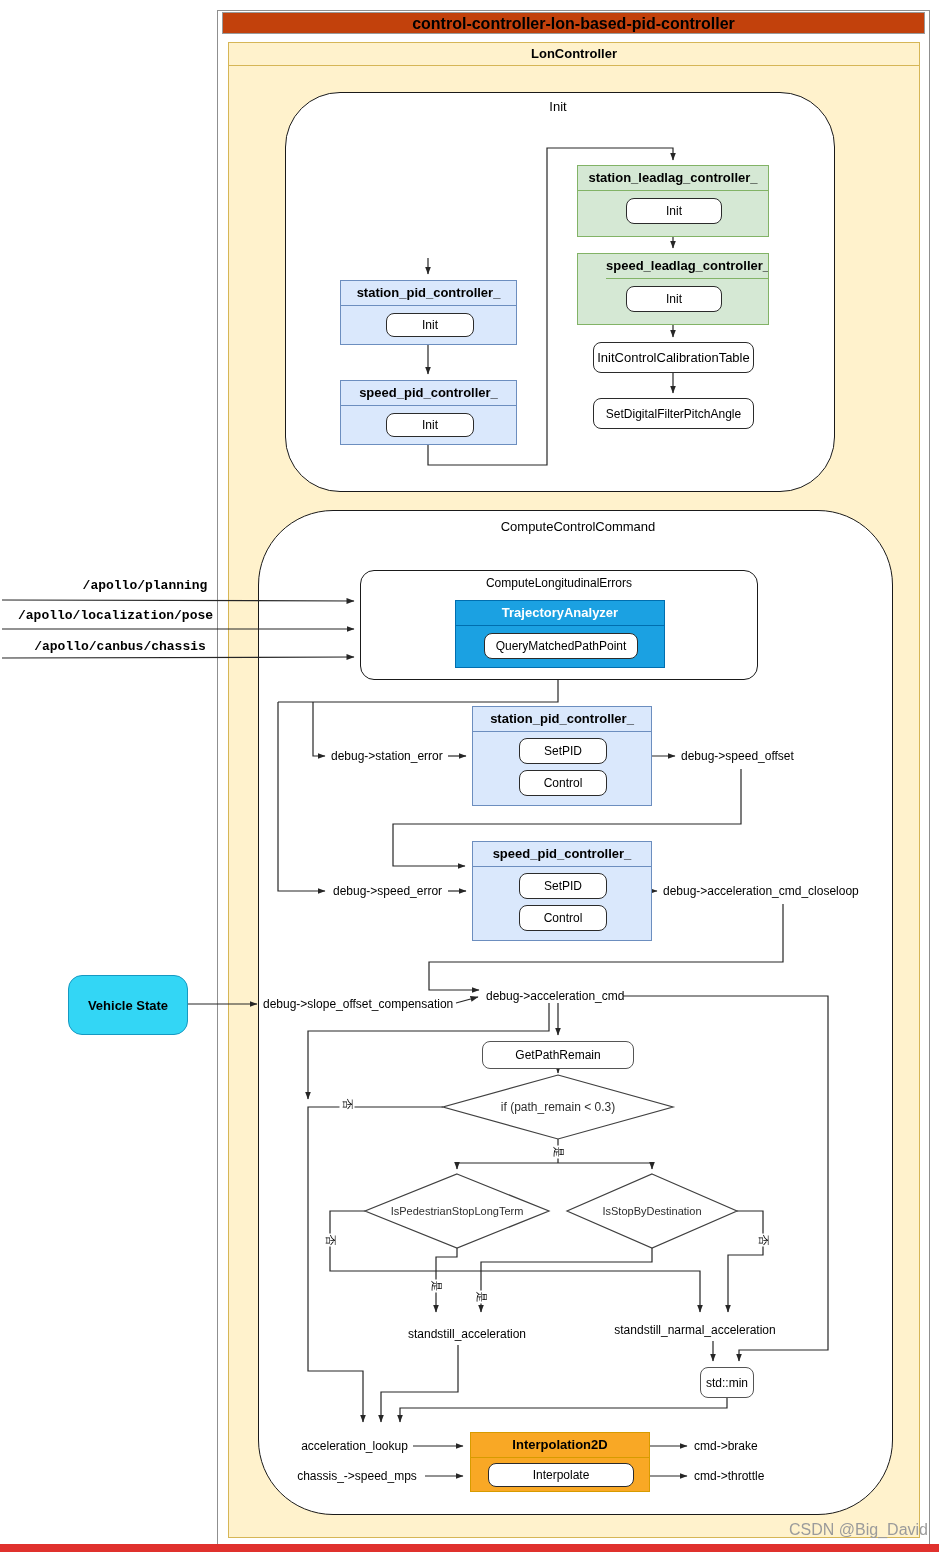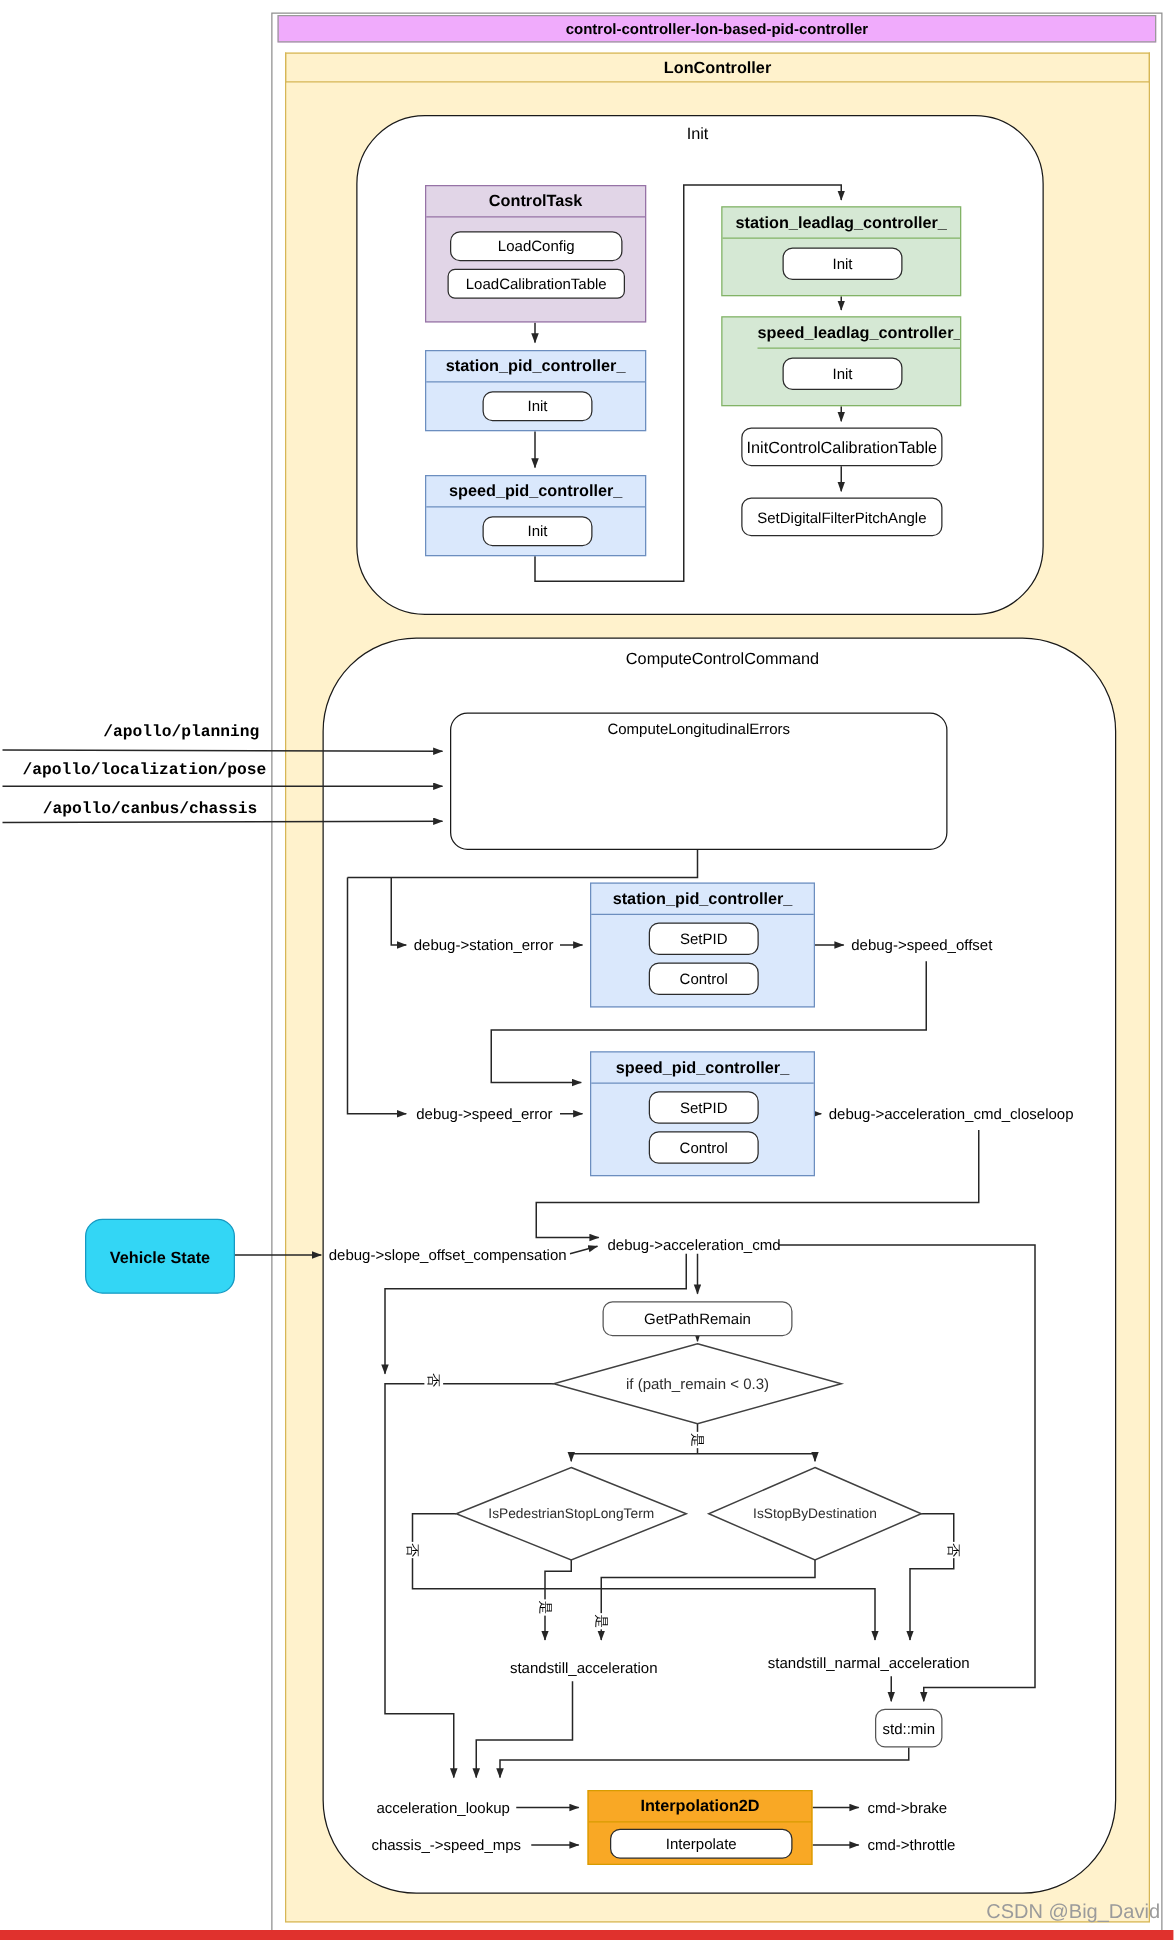--- a/index.html
+++ b/index.html
@@ -20,22 +20,22 @@
   svg{position:absolute;left:0;top:0;}
   .edge{fill:none;stroke:#262626;stroke-width:1.2;}
   .diamond{fill:#ffffff;stroke:#404040;stroke-width:1.2;}
 </style>
 </head>
 <body>
 
 <div id="stage">
 
   <div class="abs" style="left:217px;top:10px;width:713px;height:1536px;border:1px solid #8f8f8f;background:#fff;"></div>
-  <div class="abs" style="left:222px;top:12px;width:703px;height:22px;background:#f0abfc;border:1px solid #9a9a9a;
-              font-weight:bold;font-size:12px;text-align:center;line-height:21px;"><span>control-controller-lon-based-pid-controller</span></div>
+  <div class="abs" style="left:222px;top:12px;width:703px;height:22px;background:#c2410c;border:1px solid #9a9a9a;
+              font-weight:bold;font-size:16px;text-align:center;line-height:21px;"><span>control-controller-lon-based-pid-controller</span></div>
 
   <div class="abs" style="left:228px;top:42px;width:692px;height:1496px;background:#FFF2CC;border:1px solid #D6B656;"></div>
   <div class="abs" style="left:228px;top:42px;width:692px;height:24px;border:1px solid #D6B656;border-top:none;
               font-weight:bold;font-size:13px;text-align:center;line-height:24px;"><span>LonController</span></div>
 
   <div class="container" style="left:285px;top:92px;width:550px;height:400px;border-radius:55px;"></div>
   <div class="ctitle" style="left:448px;top:99px;width:220px;">Init</div>
 
   <div class="container" style="left:258px;top:510px;width:635px;height:1005px;border-radius:75px;"></div>
   <div class="ctitle" style="left:468px;top:519px;width:220px;">ComputeControlCommand</div>
@@ -90,25 +90,20 @@
     <path class="edge" d="M413,1446 L463,1446" marker-end="url(#ah)"></path>
     <path class="edge" d="M425,1476 L463,1476" marker-end="url(#ah)"></path>
     <path class="edge" d="M650,1446 L687,1446" marker-end="url(#ah)"></path>
     <path class="edge" d="M650,1476 L687,1476" marker-end="url(#ah)"></path>
 
     <polygon class="diamond" points="558,1075 673,1107 558,1139 443,1107"></polygon>
     <polygon class="diamond" points="457,1174 549,1211 457,1248 365,1211"></polygon>
     <polygon class="diamond" points="652,1174 737,1211 652,1248 567,1211"></polygon>
   </svg>
 
-  <div class="node" style="left:340px;top:148px;width:177px;height:110px;background:#E1D5E7;border:1px solid #9673A6;">
-    <div class="nhd" style="border-color:#9673A6;">ControlTask</div>
-    <div class="btn" style="left:19px;top:36px;width:138px;height:24px;">LoadConfig</div>
-    <div class="btn" style="left:17px;top:66px;width:142px;height:24px;border-radius:6px;">LoadCalibrationTable</div>
-  </div>
 
   <div class="node" style="left:340px;top:280px;width:177px;height:65px;background:#DAE8FC;border:1px solid #6C8EBF;">
     <div class="nhd" style="border-color:#6C8EBF;">station_pid_controller_</div>
     <div class="btn" style="left:45px;top:32px;width:88px;height:24px;">Init</div>
   </div>
 
   <div class="node" style="left:340px;top:380px;width:177px;height:65px;background:#DAE8FC;border:1px solid #6C8EBF;">
     <div class="nhd" style="border-color:#6C8EBF;">speed_pid_controller_</div>
     <div class="btn" style="left:45px;top:32px;width:88px;height:24px;">Init</div>
   </div>
@@ -123,20 +118,24 @@
     <div class="btn" style="left:48px;top:32px;width:96px;height:26px;">Init</div>
   </div>
 
   <div class="btn" style="left:593px;top:342px;width:161px;height:31px;font-size:13px;">InitControlCalibrationTable</div>
   <div class="btn" style="left:593px;top:398px;width:161px;height:31px;font-size:12px;">SetDigitalFilterPitchAngle</div>
 
   <div class="inlbl" style="left:55px;top:578px;width:180px;">/apollo/planning</div>
   <div class="inlbl" style="left:18px;top:608px;width:180px;">/apollo/localization/pose</div>
   <div class="inlbl" style="left:30px;top:639px;width:180px;">/apollo/canbus/chassis</div>
 
+  <div class="node" style="left:455px;top:600px;width:210px;height:68px;background:#1BA1E2;border:1px solid #006EAF;">
+    <div class="nhd" style="border-color:#006EAF;color:#fff;">TrajectoryAnalyzer</div>
+    <div class="btn" style="left:28px;top:32px;width:154px;height:26px;">QueryMatchedPathPoint</div>
+  </div>
 
   <div class="node" style="left:472px;top:706px;width:180px;height:100px;background:#DAE8FC;border:1px solid #6C8EBF;">
     <div class="nhd" style="border-color:#6C8EBF;">station_pid_controller_</div>
     <div class="btn" style="left:46px;top:31px;width:88px;height:26px;">SetPID</div>
     <div class="btn" style="left:46px;top:63px;width:88px;height:26px;">Control</div>
   </div>
 
   <div class="node" style="left:472px;top:841px;width:180px;height:100px;background:#DAE8FC;border:1px solid #6C8EBF;">
     <div class="nhd" style="border-color:#6C8EBF;">speed_pid_controller_</div>
     <div class="btn" style="left:46px;top:31px;width:88px;height:26px;">SetPID</div>

